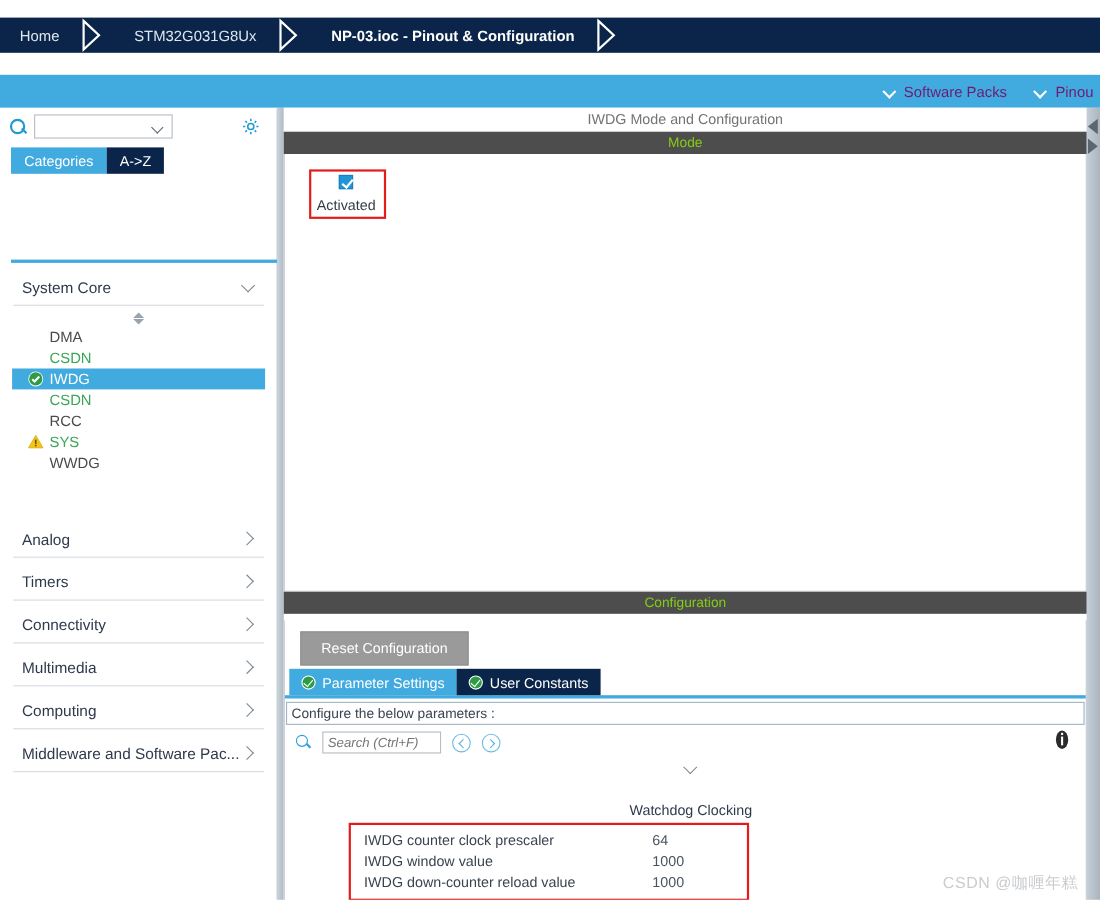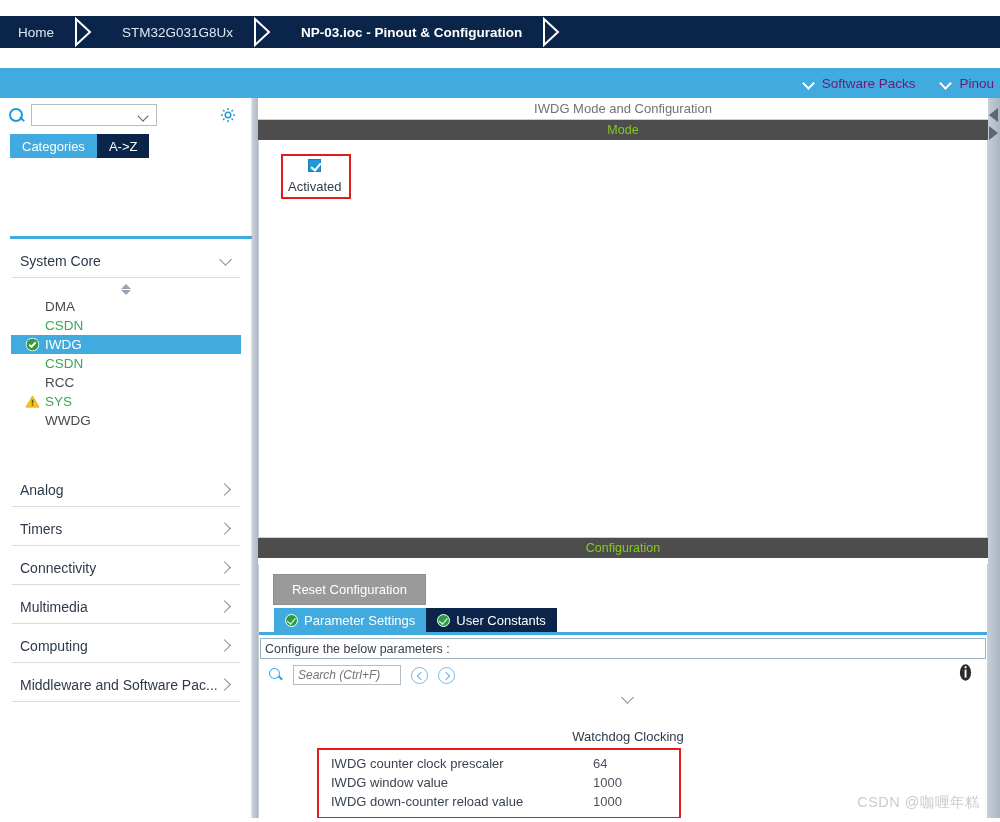--- a/index.html
+++ b/index.html
@@ -232,21 +232,21 @@
     margin-top: 6px;
     border-left: 1px solid #c9ced4; border-right: 1px solid #c9ced4;
     border-bottom: 1px solid #c9ced4;
     background: #ffffff;
   }
   .reset-row { padding: 10px 0 0 14px; height: 44px; }
   .reset-btn {
     display: inline-block; background: #9a9a9a; color: #ffffff;
     font-size: 13px; padding: 7px 18px; border: 1px solid #8e8e8e;
   }
-  .tabs-row { display: flex; padding-left: 15px; }
+  .tabs-row { display: flex; padding-left: 4px; }
   .cfg-tab {
     display: flex; align-items: center; gap: 6px;
     height: 24px; padding: 0 11px; font-size: 13px; color: #ffffff;
   }
   .cfg-tab.on  { background: #41aade; }
   .cfg-tab.off { background: #0a2549; }
   .greencheck {
     width: 13px; height: 13px; border-radius: 50%; background: #2e9b46;
     position: relative; display: inline-block; flex: 0 0 13px;
     border: 1px solid #ffffff;

